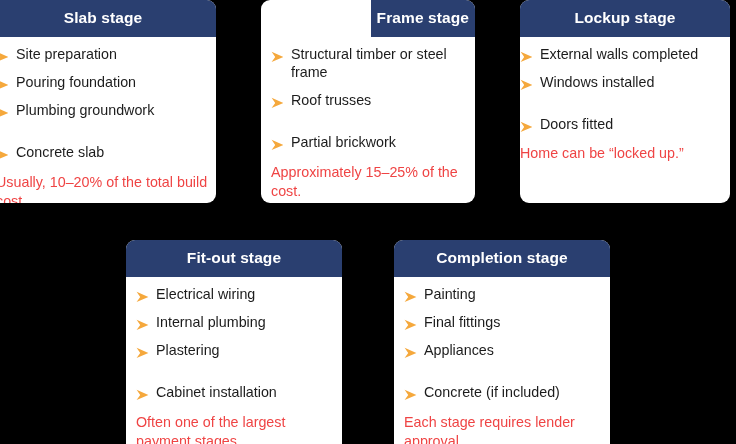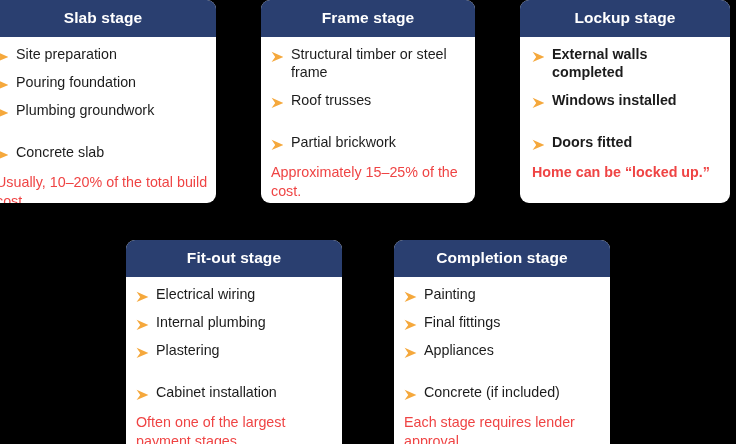--- a/index.html
+++ b/index.html
@@ -80,27 +80,27 @@
 
   .note {
     margin: 11px 0 0 0;
     color: #ef4444;
     font-size: 14.3px;
     line-height: 1.32;
   }
 
   
   .card-slab       { left: -10px; top: 0px;   width: 226px; height: 203px; }
-  .card-frame      { left: 261px; top: 0px;   width: 214px; height: 203px; }
+  .card-frame      { left: 261px; top: 0px;   width: 214px; height: 203px; align-items: flex-end; }
   .card-lockup     { left: 520px; top: 0px;   width: 210px; height: 203px; justify-content: space-between; }
   .card-fitout     { left: 126px; top: 240px; width: 216px; height: 216px; }
   .card-completion { left: 394px; top: 240px; width: 216px; height: 216px; }
 
   .card-slab .card-body       { padding-left: 6px; padding-right: 8px; }
-  .card-lockup .card-body     { padding-left: 12px; padding-right: 8px; font-weight: bold; }
+  .card-lockup .card-body     { padding-left: 0; padding-right: 8px; }
   .card-fitout .card-body     { padding-left: 10px; }
   .card-completion .card-body { padding-left: 10px; }
 </style>
 </head>
 <body>
 
 <div id="board">
 
   <div class="card card-slab">
     <div class="card-header">Slab stage</div>

